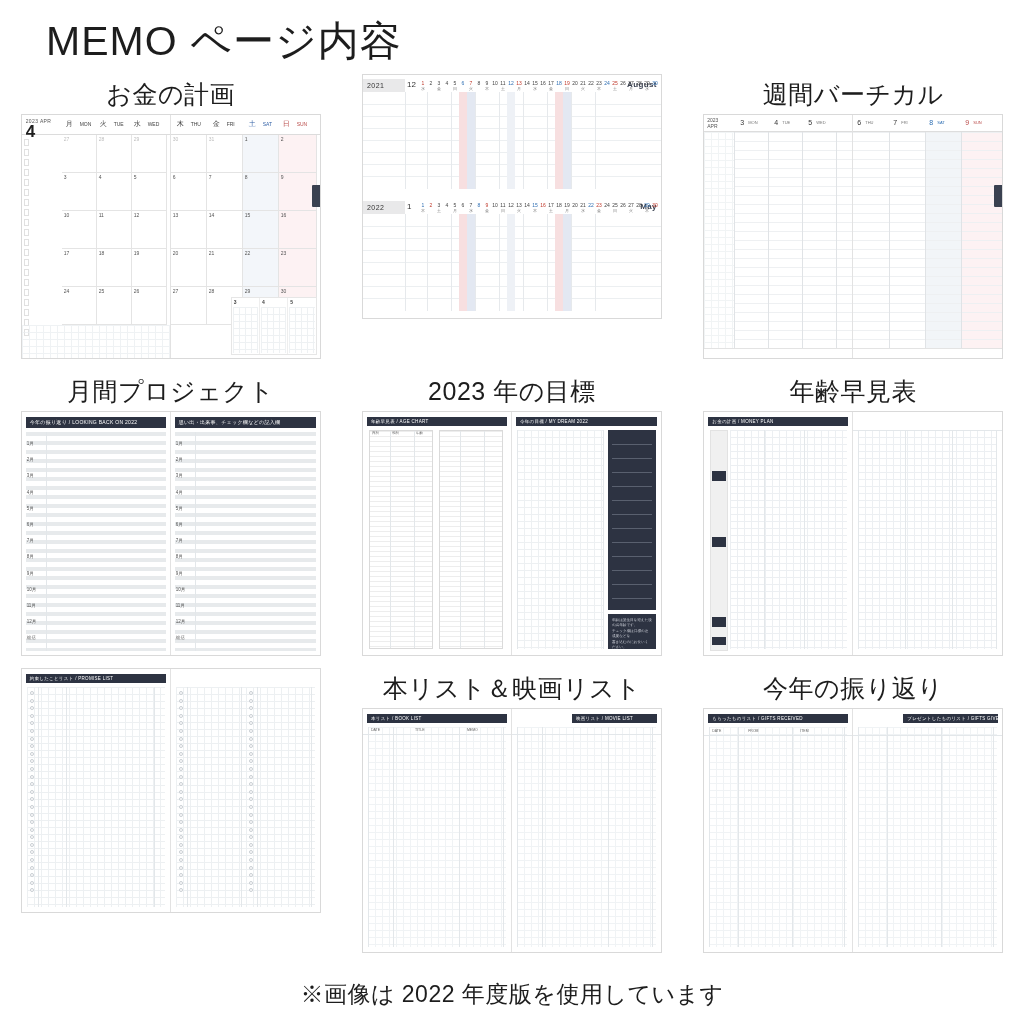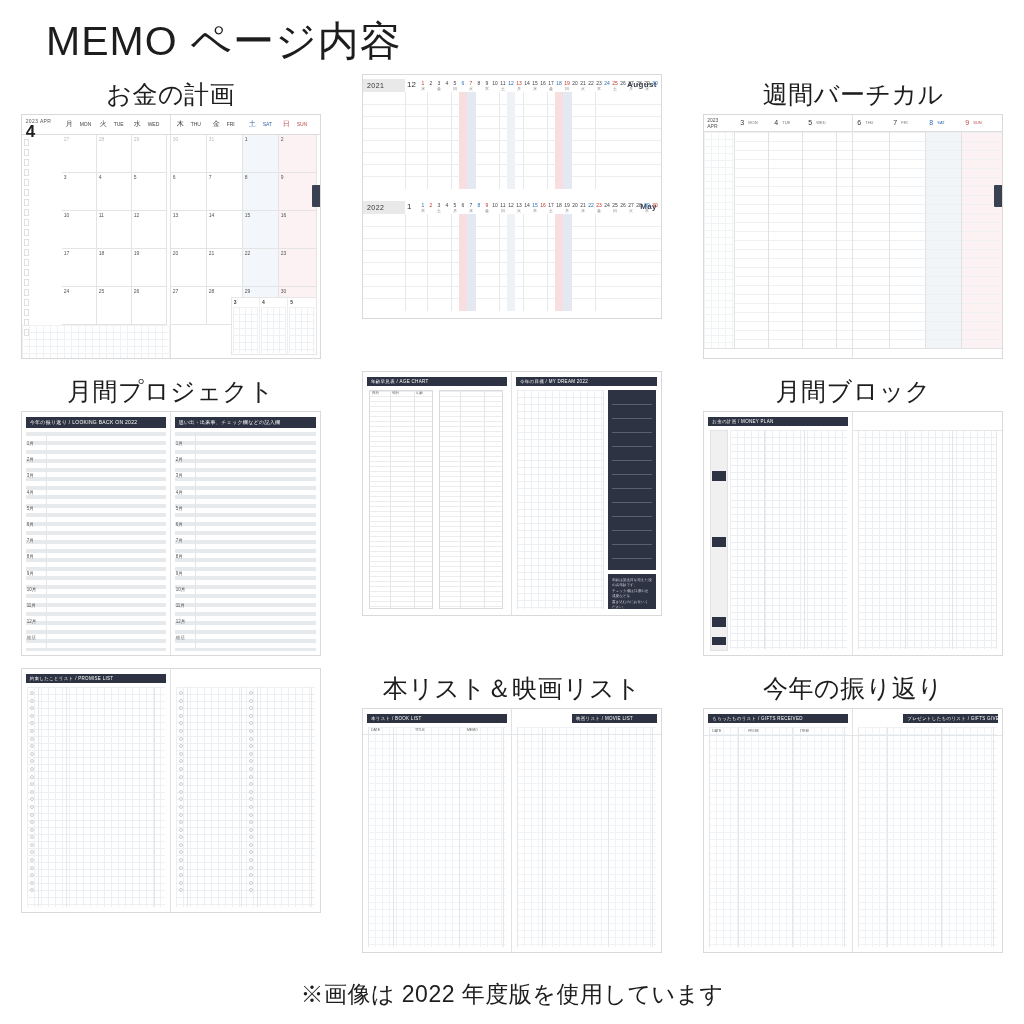--- a/index.html
+++ b/index.html
@@ -635,20 +635,21 @@
               <div>10月</div>
               <div>11月</div>
               <div>12月</div>
               <div>総括</div>
             </div>
           </div>
         </div>
       </div>
 
       <div class="cell">
+        <div class="cap">2023 年の目標</div>
         <div class="spread">
           <div class="gutter"></div>
           <div class="half left">
             <div class="darkbar thin">年齢早見表 / AGE CHART</div>
             <div class="ac-tbl" style="left:6px;top:18px;width:64px;bottom:6px;">
               <div class="ac-rows"></div>
               <div class="colline" style="left:20px;"></div>
               <div class="colline" style="left:44px;"></div>
               <div style="position:absolute;left:2px;top:-0px;font-size:3.5px;color:#666;">西暦</div>
               <div style="position:absolute;left:22px;top:0;font-size:3.5px;color:#666;">和暦</div>
@@ -680,21 +681,21 @@
 チェック欄は目標の達成度などを
 書き込むのにお使いください。</div>
             <div class="gridpaper" style="left:5px;width:86px;top:18px;bottom:6px;opacity:.8;"></div>
             <div class="colline" style="left:5px;top:18px;bottom:6px;"></div>
             <div class="colline" style="left:91px;top:18px;bottom:6px;"></div>
           </div>
         </div>
       </div>
 
       <div class="cell">
-        <div class="cap">月間ブロック</div>
+        <div class="cap">年齢早見表</div>
         <div class="spread">
           <div class="gutter"></div>
           <div class="half left">
             <div class="darkbar thin">お金の計画 / MONEY PLAN</div>
             <div class="mn-leftcol" style="left:6px;">
               <div class="mn-dark" style="left:1px;right:1px;top:40px;height:10px;"></div>
               <div class="mn-dark" style="left:1px;right:1px;top:106px;height:10px;"></div>
               <div class="mn-dark" style="left:1px;right:1px;top:186px;height:10px;"></div>
               <div class="mn-dark" style="left:1px;right:1px;top:206px;height:8px;"></div>
             </div>

